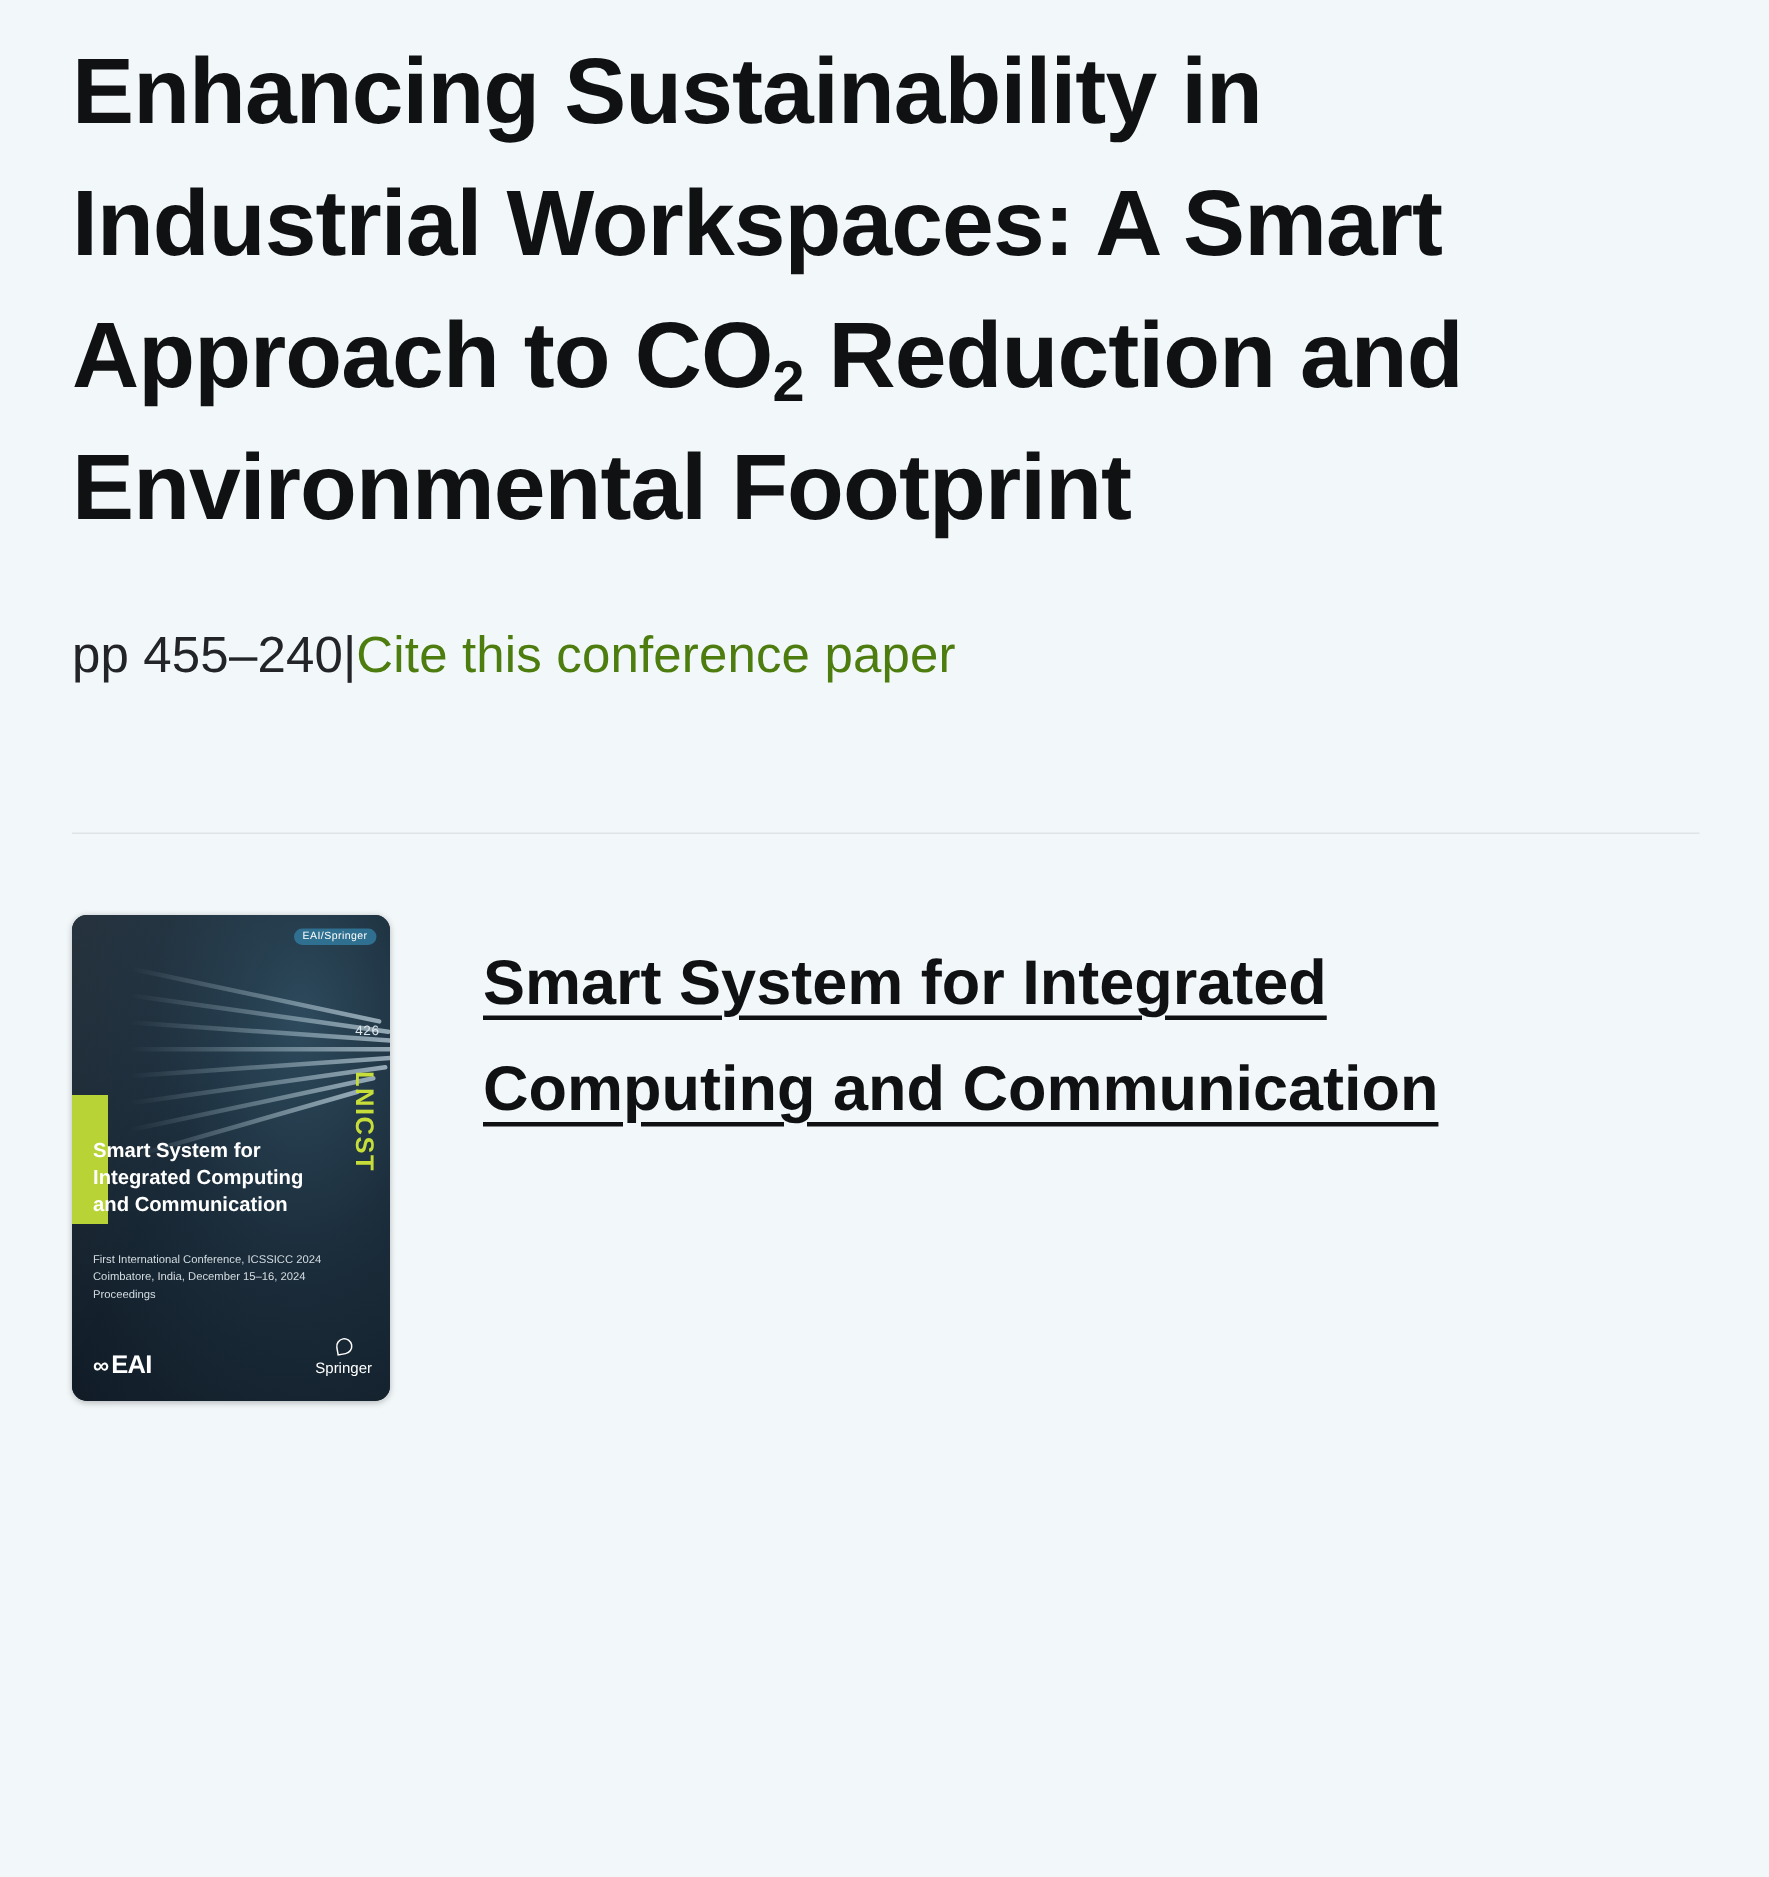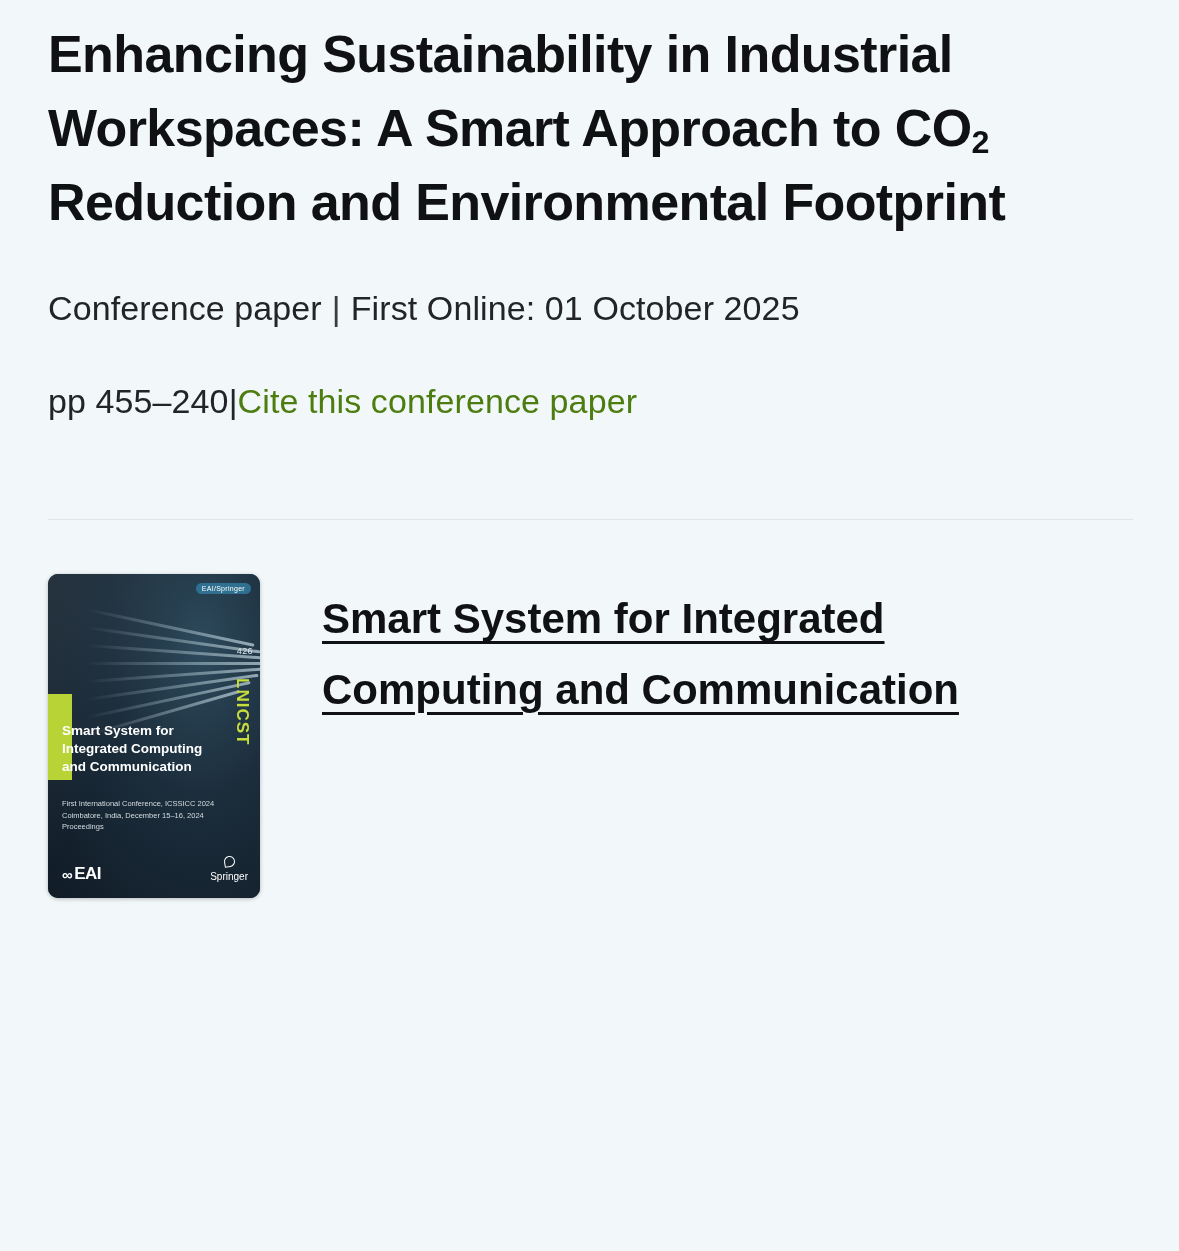--- a/index.html
+++ b/index.html
@@ -16,21 +16,21 @@
   .page {
     position: relative;
     width: 1179px;
     height: 1251px;
     background: #f2f7f9;
     padding: 0 48px;
   }
   .title {
     margin: 0;
     padding-top: 18px;
-    font-size: 52px;
+    font-size: 62px;
     line-height: 1.42;
     font-weight: 700;
     letter-spacing: -0.6px;
     color: #101113;
     max-width: 1070px;
   }
   .title sub {
     font-size: 0.62em;
     vertical-align: baseline;
     position: relative;
@@ -228,23 +228,20 @@
     margin-top: 34px;
   }
 </style>
 </head>
 <body>
 
 <div class="page">
 
   <h1 class="title"><span>Enhancing Sustainability in Industrial Workspaces: A Smart Approach to CO</span><sub>2</sub><span> Reduction and Environmental Footprint</span></h1>
 
-  <div class="meta-line">
-    <span>Conference paper</span><span class="sep">|</span><span>First Online: 01 October 2025</span>
-  </div>
 
   <div class="meta-line2">
     <span>pp 455–240</span><span class="sep">|</span><span class="cite-link">Cite this conference paper</span>
   </div>
 
   <hr class="divider">
 
   <div class="book-row">
 
     <div class="cover">

